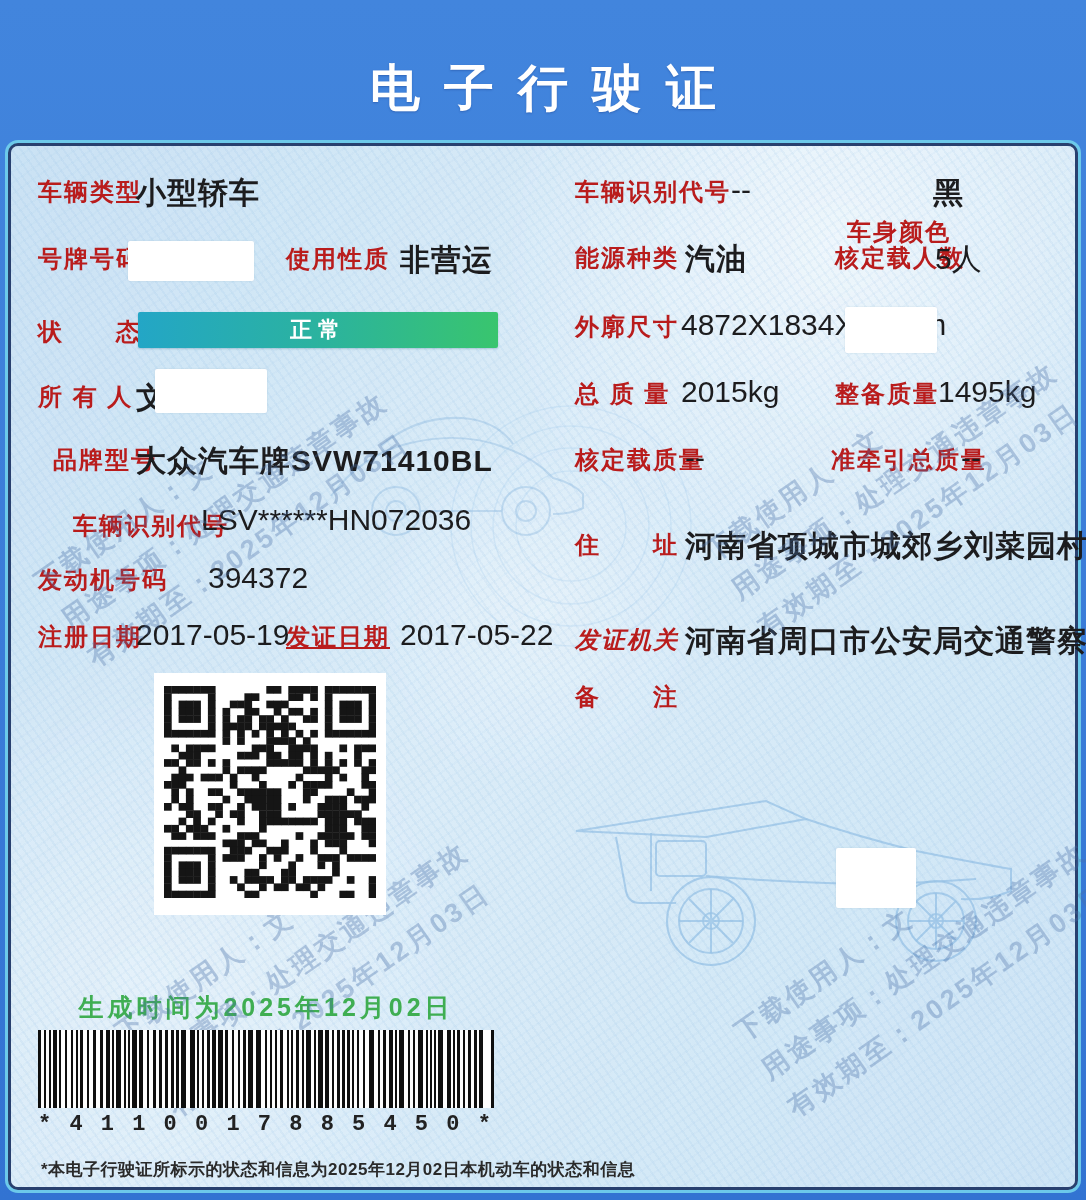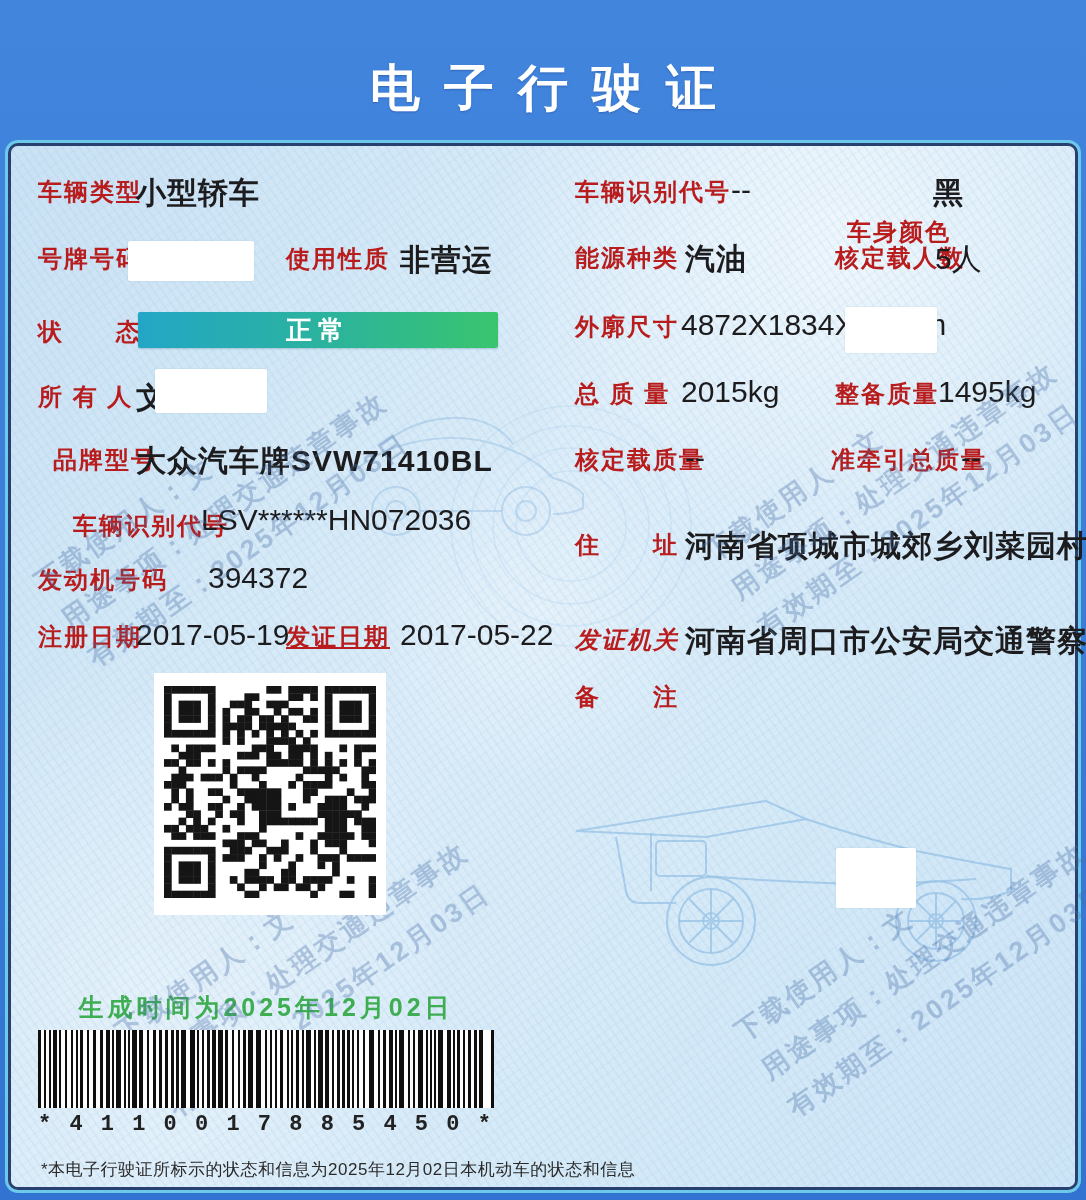--- a/index.html
+++ b/index.html
@@ -46,41 +46,41 @@
   .lbl { position:absolute; font-size:24px; font-weight:700; color:#b91c1c;
     letter-spacing:2px; white-space:nowrap; }
   .val { position:absolute; font-size:30px; font-weight:500; color:#1c1c1e;
     white-space:nowrap; }
   .val.cjk { font-weight:600; letter-spacing:1px; }
 
   .status-badge { position:absolute; left:127px; top:166px; width:360px; height:36px;
     background:linear-gradient(90deg,#23a6c6 0%,#2cb49b 55%,#39c56e 100%);
     border-radius:2px; display:flex; align-items:center; justify-content:center;
     box-shadow:0 1px 2px rgba(30,90,120,.25); }
-  .status-badge span { color:#fff; font-size:26px; font-weight:600; letter-spacing:6px; }
+  .status-badge span { color:#fff; font-size:22px; font-weight:600; letter-spacing:6px; }
 
   .qr-box { position:absolute; left:143px; top:527px; width:232px; height:242px;
     background:#ffffff; display:flex; align-items:center; justify-content:center; }
 
   .inspection-box { position:absolute; left:30px; top:787px; width:452px; height:46px;
     border:2px solid #2b2b2b; border-radius:3px; background:rgba(245,250,253,.35);
     display:flex; align-items:center; justify-content:center; }
   .inspection-box span { font-size:25px; font-weight:600; color:#101010;
     letter-spacing:7px; white-space:nowrap; }
 
   .generated { position:absolute; left:40px; top:845px; width:430px; text-align:center;
     font-size:25px; font-weight:700; color:#3fae52; letter-spacing:4px; white-space:nowrap; }
 
   .barcode-wrap { position:absolute; left:27px; top:884px; width:456px; height:78px;
     background:#fdfefe; }
   .barcode-digits { position:absolute; left:27px; top:966px; width:456px;
     font-family:"Liberation Mono","DejaVu Sans Mono",monospace;
     font-size:22px; font-weight:700; color:#222; letter-spacing:2.5px; white-space:nowrap; }
 
-  .footnote { position:absolute; left:30px; top:1012px; font-size:17px; font-weight:400;
+  .footnote { position:absolute; left:30px; top:1012px; font-size:17px; font-weight:700;
     color:#2a2a2a; letter-spacing:.5px; white-space:nowrap; }
 
   .wm-tile { position:absolute; transform-origin:0 0; transform:rotate(-35deg);
     color:rgba(72,112,168,.34); font-size:27px; font-weight:700; line-height:46px;
     letter-spacing:3px; white-space:nowrap; }
 
   .redaction { position:absolute; background:#ffffff; border-radius:2px;
     box-shadow:0 0 2px rgba(120,150,180,.25); }
   .redact-plate { left:117px; top:95px; width:126px; height:40px; }
   .redact-owner { left:144px; top:223px; width:112px; height:44px; }

